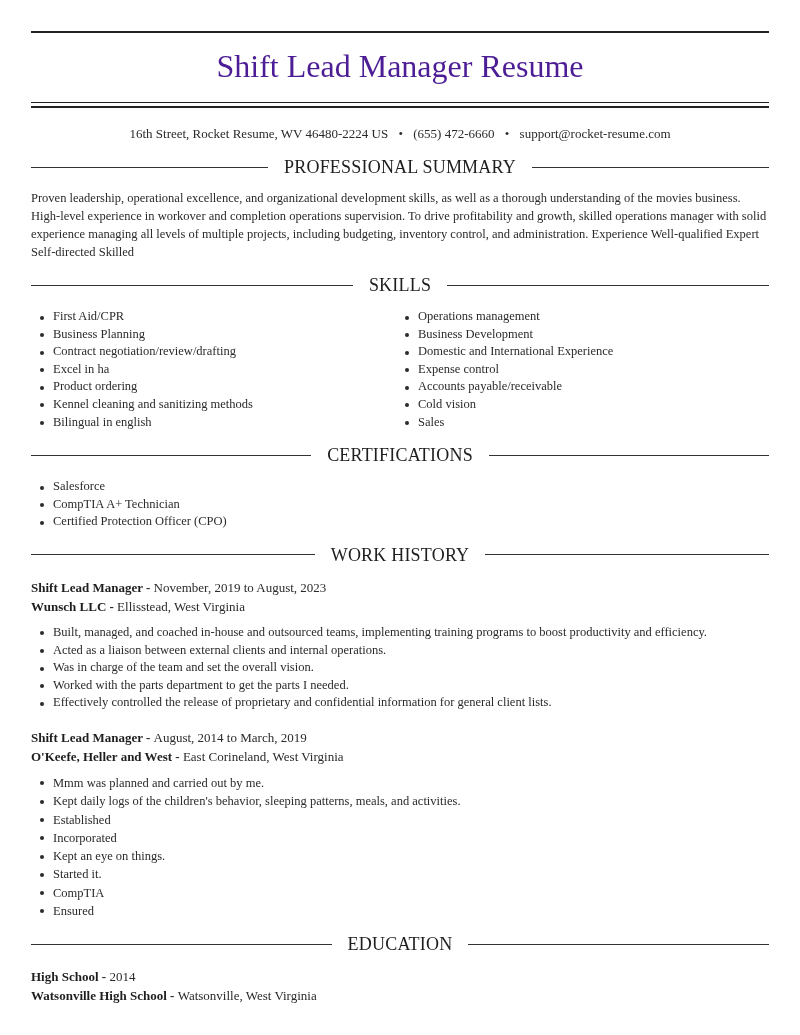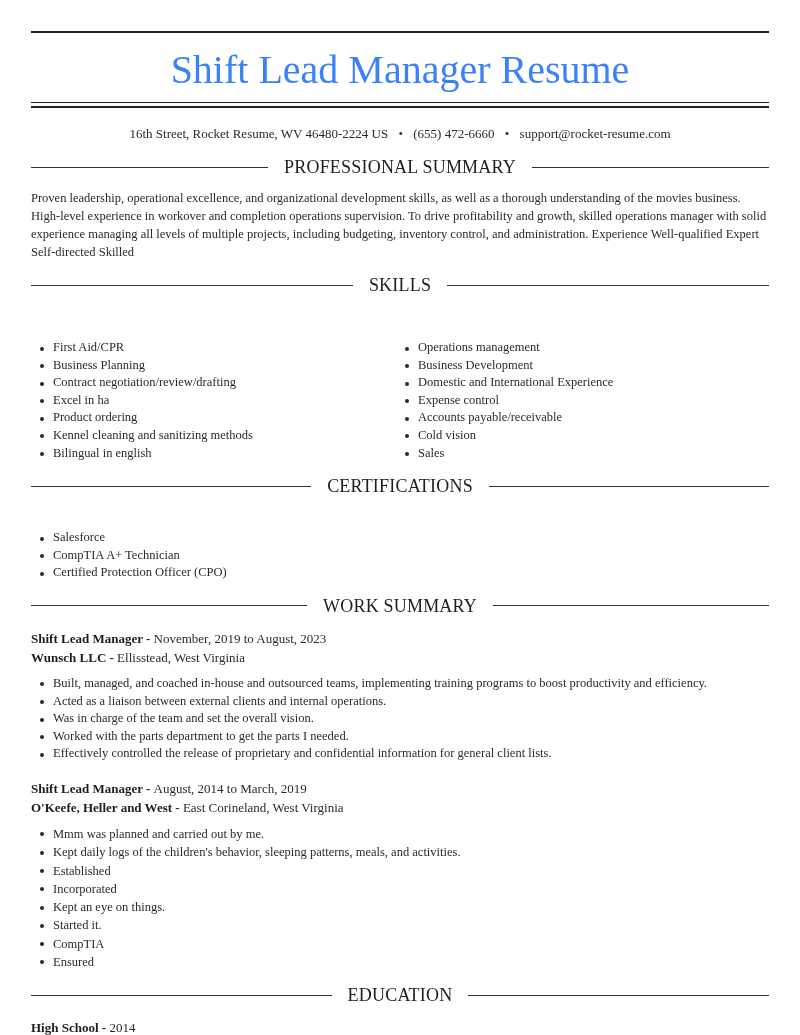--- a/index.html
+++ b/index.html
@@ -19,23 +19,23 @@
       width: 800px;
       padding: 0 31px;
     }
     .top-rule {
       margin-top: 31px;
       height: 2px;
       background: #222;
     }
     .title {
       text-align: center;
-      font-size: 40px;
+      font-size: 32px;
       font-weight: normal;
-      color: #3b82f6;
+      color: #4c1d95;
       line-height: 1;
       margin-top: 17px;
       height: 52px;
     }
     .double-rule {
       margin-top: 0px;
       height: 6px;
       border-top: 1px solid #222;
       border-bottom: 2px solid #222;
     }
@@ -70,21 +70,20 @@
     .summary {
       margin-top: 10px;
       font-size: 12.5px;
       line-height: 18px;
       color: #2a2a2a;
     }
 
     ul.bullets {
       list-style: none;
       padding-left: 8px;
-      margin-top: 31px;
     }
     ul.bullets li {
       position: relative;
       padding-left: 14px;
       font-size: 12.5px;
       line-height: 17.6px;
       color: #2a2a2a;
     }
     ul.bullets li::before {
       content: "";
@@ -179,21 +178,21 @@
     <div class="line"></div>
   </div>
   <ul class="bullets certs">
     <li>Salesforce</li>
     <li>CompTIA A+ Technician</li>
     <li>Certified Protection Officer (CPO)</li>
   </ul>
 
   <div class="section-head">
     <div class="line"></div>
-    <div class="label">WORK SUMMARY</div>
+    <div class="label">WORK HISTORY</div>
     <div class="line"></div>
   </div>
 
   <div class="job first">
     <div class="job-line">
       <b>Shift Lead Manager</b><b> - </b><span>November, 2019 to August, 2023</span>
     </div>
     <div class="job-line">
       <b>Wunsch LLC</b><b> - </b><span>Ellisstead, West Virginia</span>
     </div>

